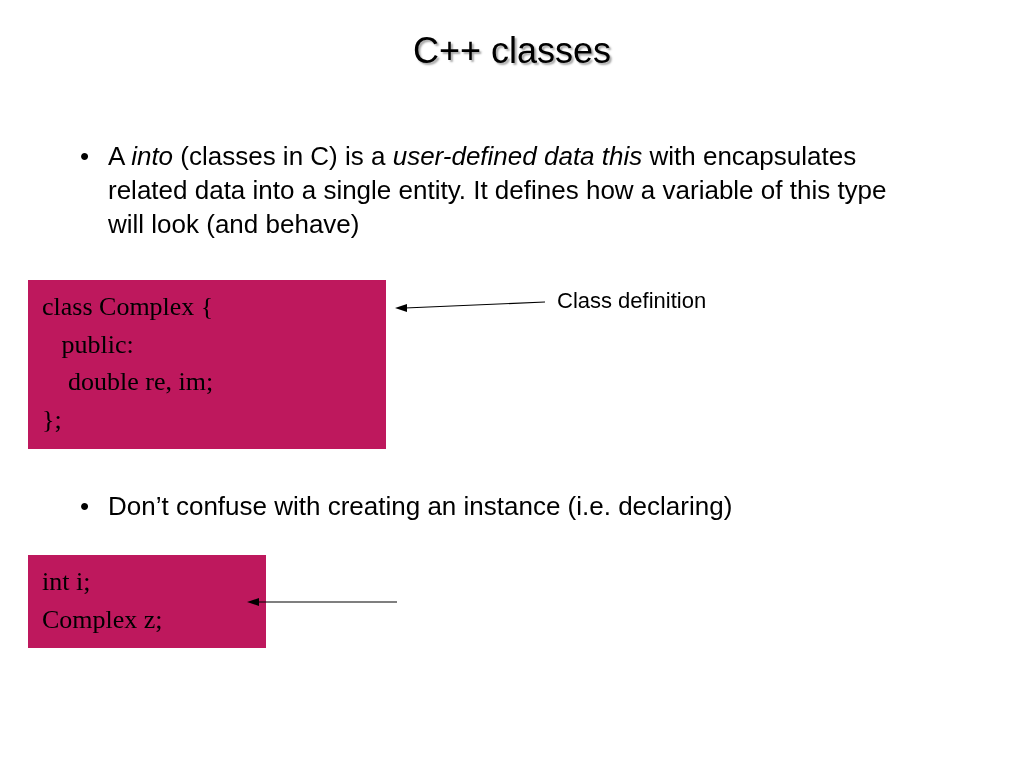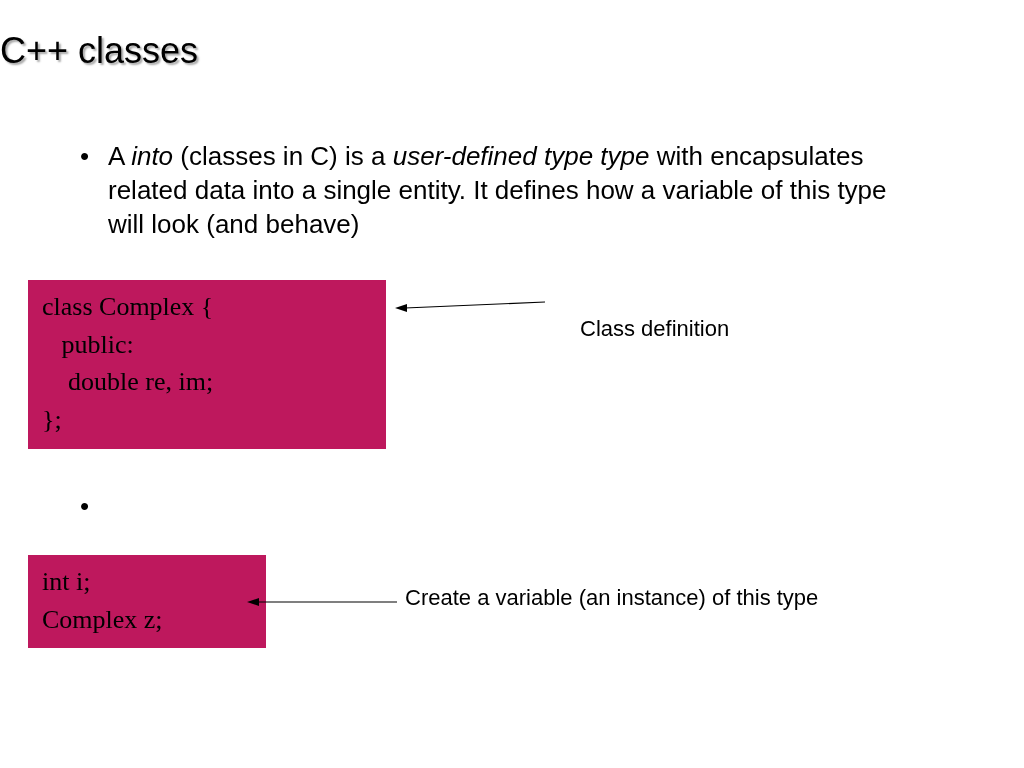--- a/index.html
+++ b/index.html
@@ -15,21 +15,21 @@
   .slide {
     position: relative;
     width: 1024px;
     height: 768px;
   }
   .title {
     position: absolute;
     top: 30px;
     left: 0;
     width: 100%;
-    text-align: left;
+    text-align: center;
     font-size: 36px;
     color: #000;
     text-shadow: 2px 2px 2px rgba(0,0,0,0.35);
   }
   .bullet {
     position: absolute;
     font-size: 26px;
     line-height: 1.3;
   }
   .bullet .dot {
@@ -64,55 +64,55 @@
   }
   .code2 {
     top: 555px;
     left: 28px;
     width: 210px;
   }
   .annot {
     position: absolute;
     font-size: 22px;
   }
-  .annot1 { top: 288px; left: 580px; margin-top: 28px; }
+  .annot1 { top: 288px; left: 557px; }
   .annot2 { top: 585px; left: 405px; }
   svg.arrow { position: absolute; overflow: visible; }
   .arrow1 { top: 298px; left: 395px; width: 150px; height: 16px; }
   .arrow2 { top: 594px; left: 247px; width: 150px; height: 16px; }
 </style>
 </head>
 <body>
 
 <div class="slide">
 
   <div class="title">C++ classes</div>
 
   <div class="bullet bullet1">
     <span class="dot">•</span>
-    <span>A </span><span class="em">into</span><span> (classes in C) is a </span><span class="em">user-defined type type</span><span> with encapsulates related data into a single entity.  It defines how a variable of this type will look (and behave)</span>
+    <span>A </span><span class="em">into</span><span> (classes in C) is a </span><span class="em">user-defined data this</span><span> with encapsulates related data into a single entity.  It defines how a variable of this type will look (and behave)</span>
   </div>
 
   <div class="codebox code1">class Complex {
    public:
     double re, im;
 };</div>
 
   <svg class="arrow arrow1" viewBox="0 0 150 16">
     <line x1="150" y1="4" x2="10" y2="10" stroke="#000" stroke-width="1.2"></line>
     <polygon points="0,10 12,6 12,14" fill="#000"></polygon>
   </svg>
   <div class="annot annot1">Class definition</div>
 
   <div class="bullet bullet2">
     <span class="dot">•</span>
+    <span>Don’t confuse with creating an instance (i.e. declaring)</span>
   </div>
 
   <div class="codebox code2">int i;
 Complex z;</div>
 
   <svg class="arrow arrow2" viewBox="0 0 150 16">
     <line x1="150" y1="8" x2="10" y2="8" stroke="#000" stroke-width="1.2"></line>
     <polygon points="0,8 12,4 12,12" fill="#000"></polygon>
   </svg>
-  <div class="annot annot2">Create a variable (an instance) of this type</div>
 
 </div>
 
 </body></html>

